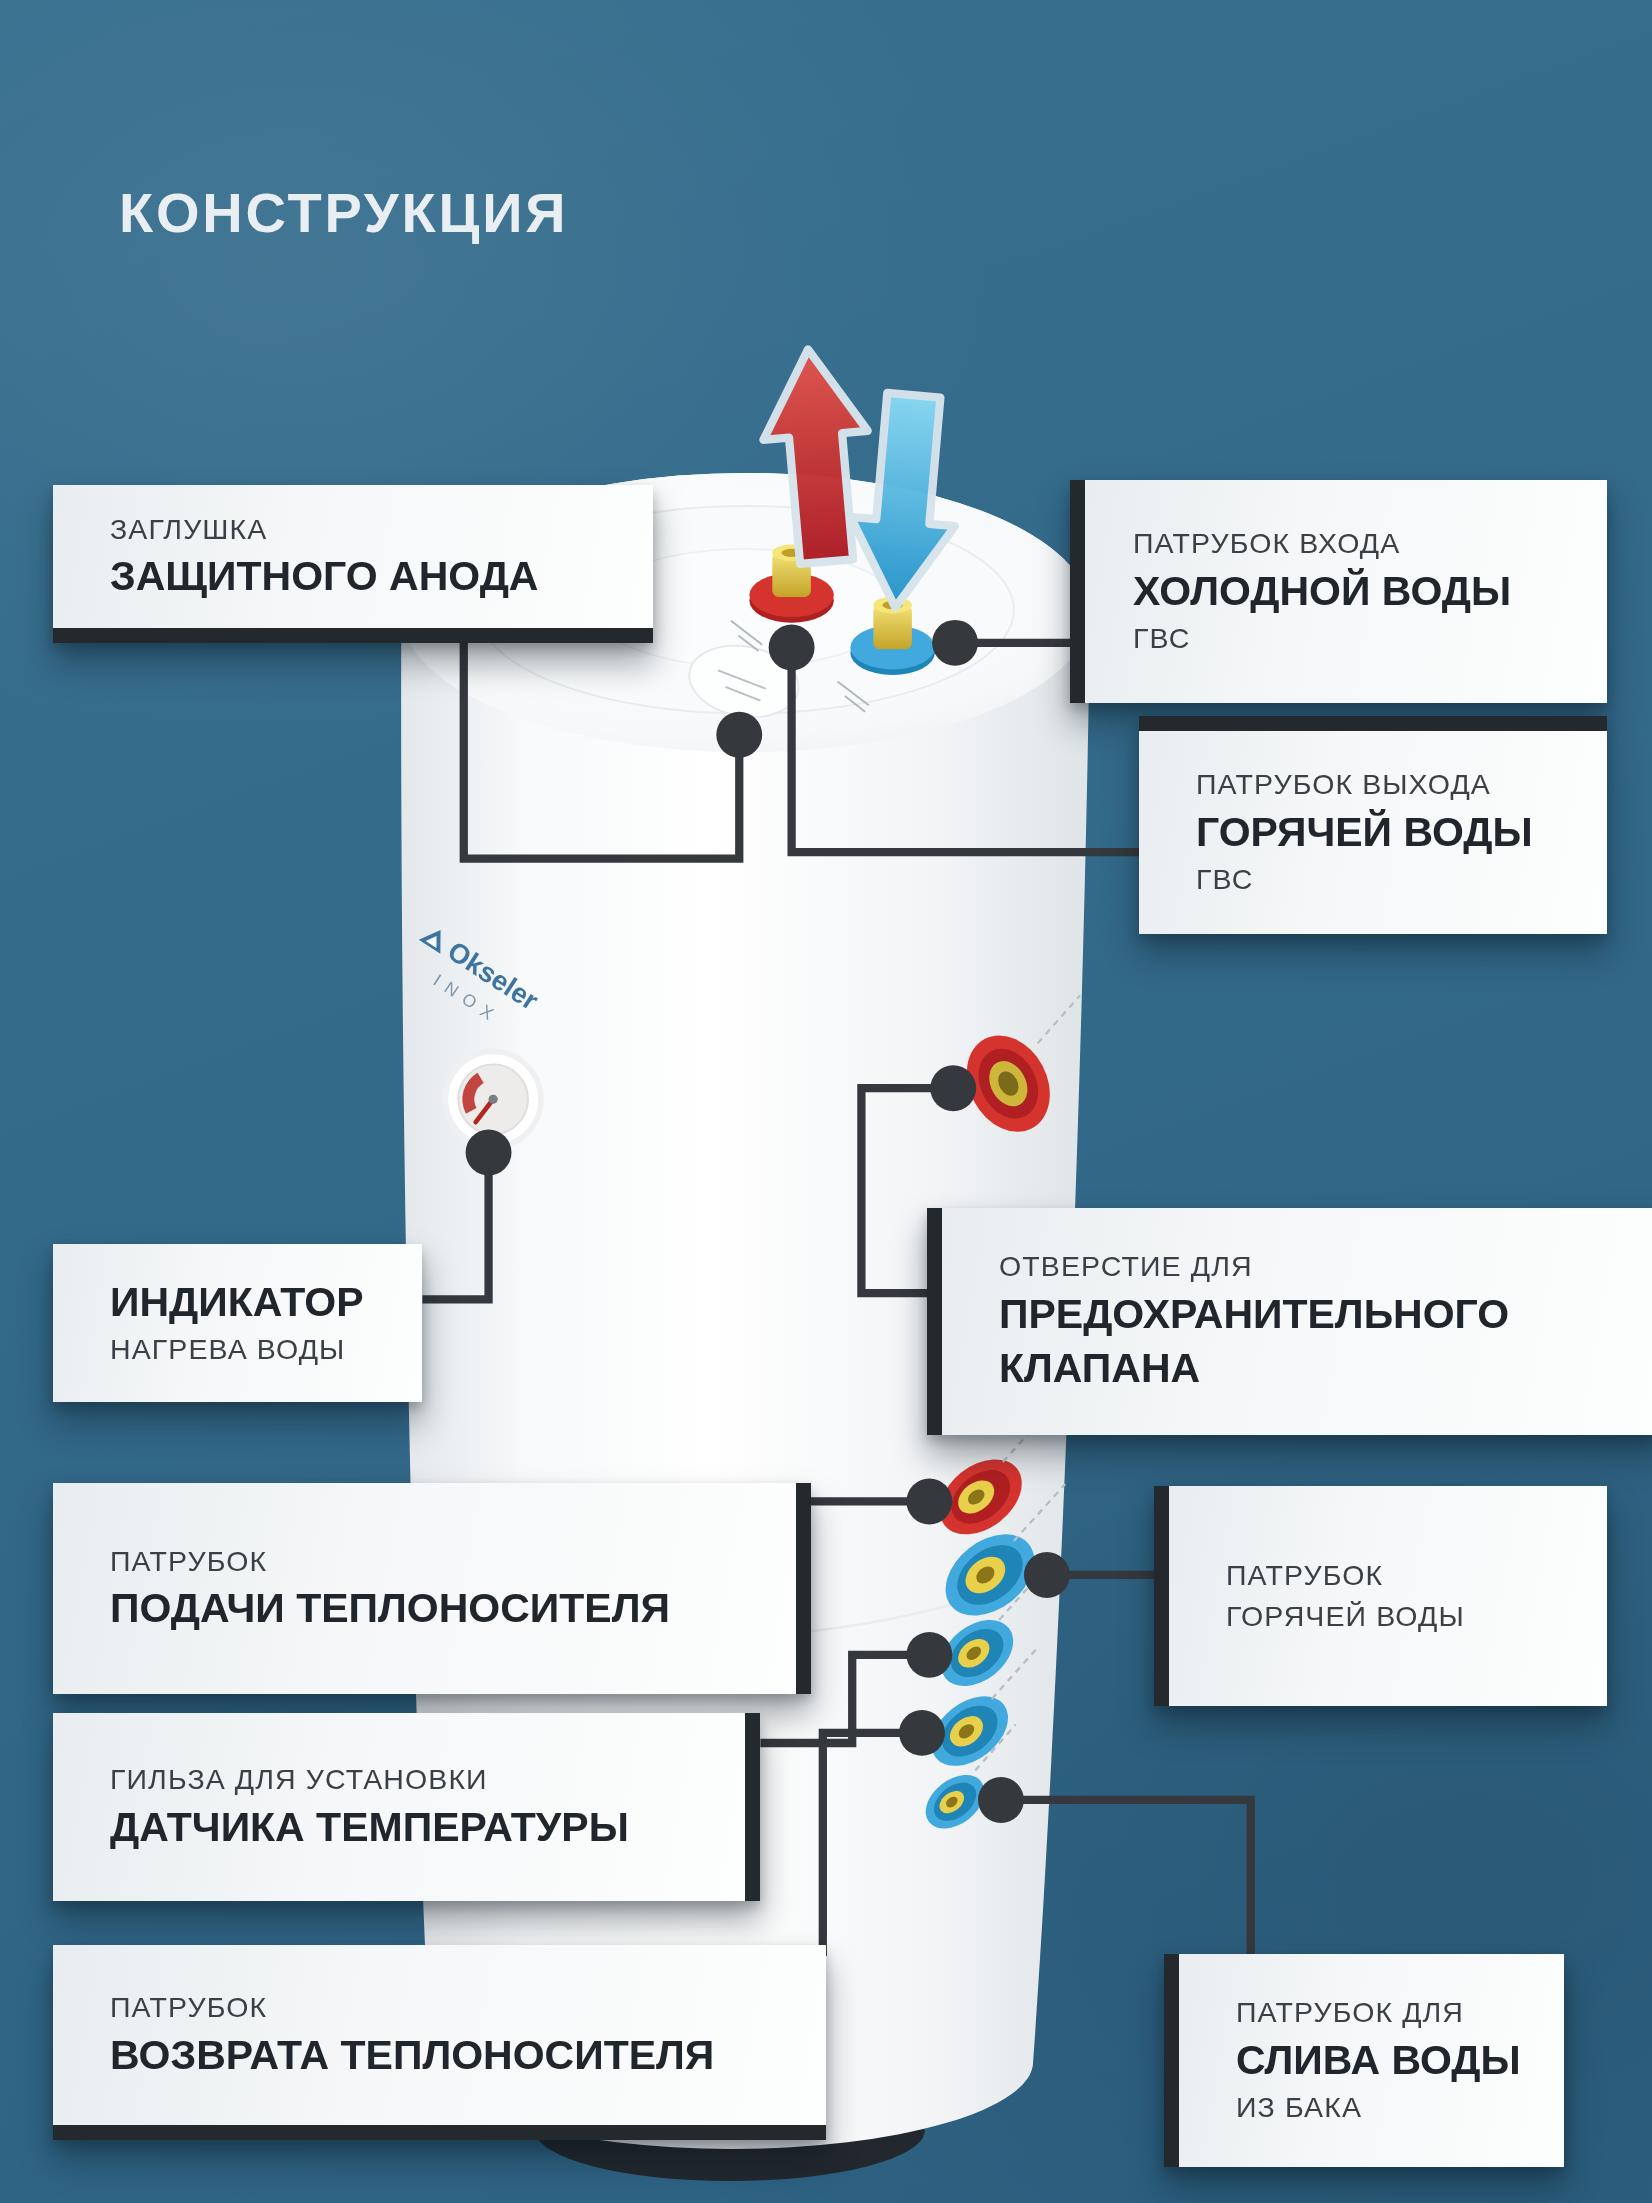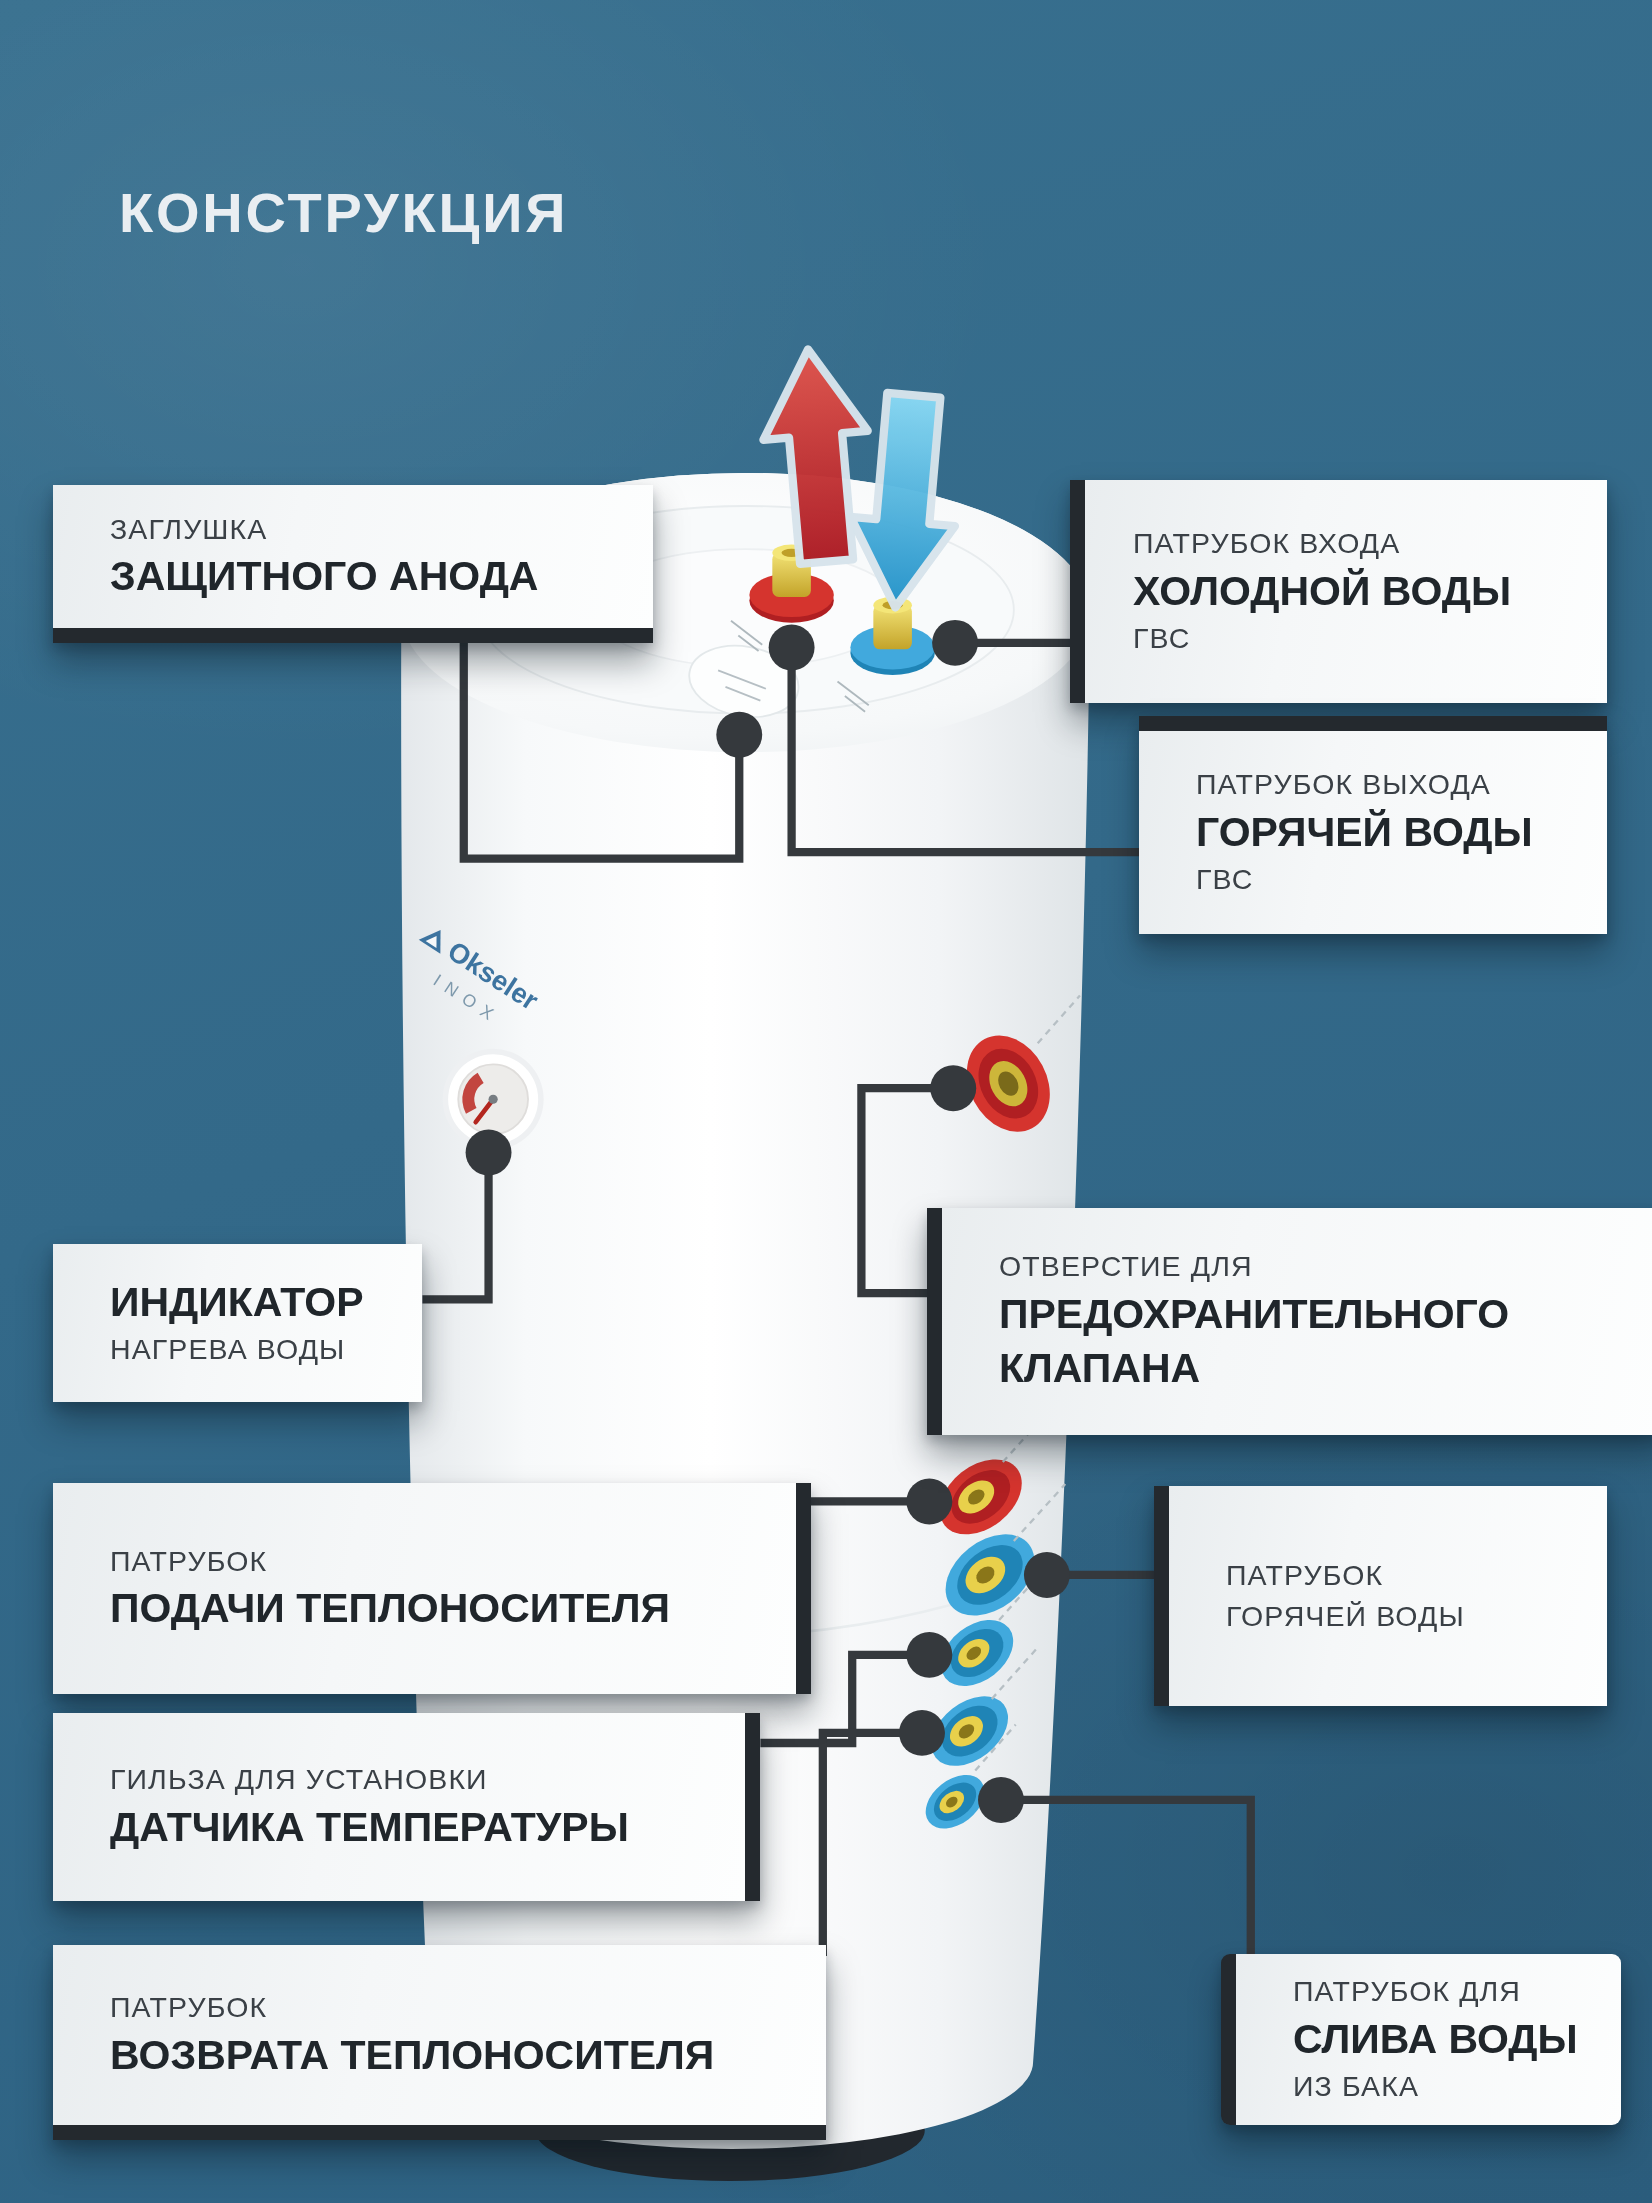--- a/index.html
+++ b/index.html
@@ -32,21 +32,21 @@
   
   .b-anode    {left:53px;  top:485px;  width:600px; height:158px;}
   .b-cold     {left:1070px;top:480px;  width:537px; height:223px;padding-left:48px;}
   .b-hot      {left:1139px;top:716px;  width:468px; height:218px;}
   .b-indicator{left:53px;  top:1244px; width:369px; height:158px;}
   .b-valve    {left:927px;top:1208px; width:740px; height:227px;}
   .b-supply   {left:53px;  top:1483px; width:758px; height:211px;}
   .b-recirc   {left:1154px;top:1486px; width:453px; height:220px;}
   .b-sensor   {left:53px;  top:1713px; width:707px; height:188px;}
   .b-return   {left:53px;  top:1945px; width:773px; height:195px;}
-  .b-drain    {left:1221px;top:1954px; width:400px; height:171px;border-radius:9px;}
+  .b-drain    {left:1164px;top:1954px; width:400px; height:213px;}
 </style>
 </head>
 <body>
 
 <div class="canvas">
 
   <svg class="scene" width="1653" height="2204" viewBox="0 0 1800 2400">
     <defs>
       <linearGradient id="gBody" x1="0" y1="0" x2="1" y2="0">
         <stop offset="0" stop-color="#e4e8eb"></stop>

